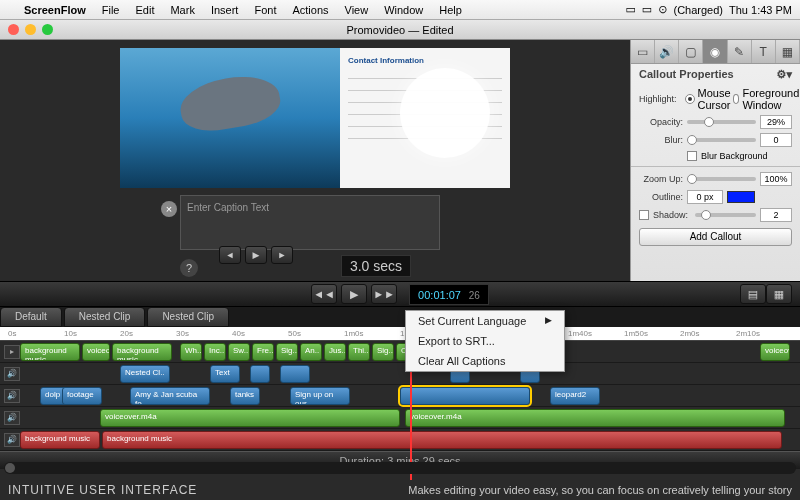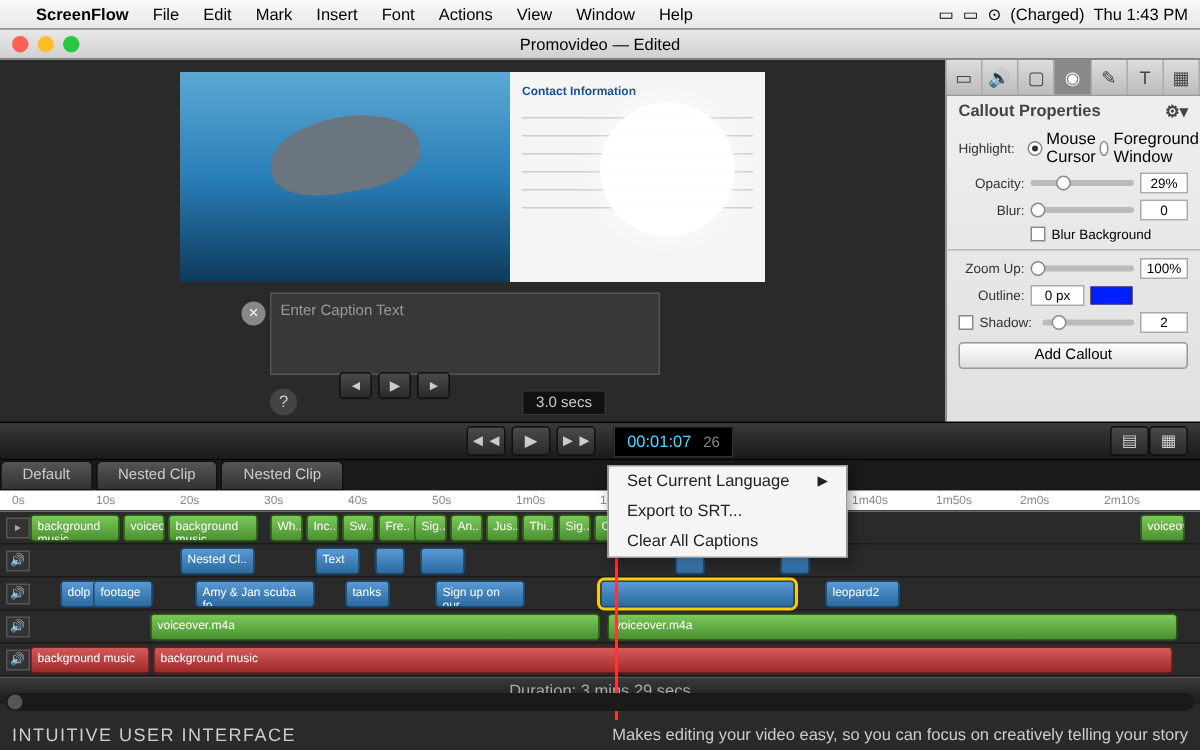--- a/index.html
+++ b/index.html
@@ -19,21 +19,21 @@
 .dolphin::before{content:'';position:absolute;top:30px;left:60px;width:100px;height:50px;background:#6a7580;border-radius:50% 50% 40% 40%;transform:rotate(-10deg);}
 .form-panel{width:170px;height:140px;background:#f5f5f5;position:relative;padding:8px;font-size:7px;}
 .magnify{position:absolute;top:20px;right:20px;width:90px;height:90px;border-radius:50%;background:rgba(255,255,255,0.95);box-shadow:0 0 20px rgba(255,255,255,0.6);}
 .form-title{color:#1a4d8f;font-size:8px;font-weight:bold;margin-bottom:4px;}
 .form-line{border-bottom:1px solid #ccc;height:10px;margin:2px 0;}
 .caption-box{position:absolute;top:155px;left:180px;width:260px;height:55px;background:rgba(60,60,60,0.8);border:1px solid #555;padding:6px;}
 .caption-close{position:absolute;left:-20px;top:5px;width:16px;height:16px;border-radius:50%;background:#888;color:#fff;text-align:center;line-height:16px;}
 .caption-input{color:#999;font-size:10px;}
 .canvas-controls{position:absolute;bottom:4px;width:100%;display:flex;justify-content:center;align-items:center;gap:4px;}
 .ctrl-btn{width:22px;height:18px;background:linear-gradient(#4a4a4a,#2a2a2a);border:1px solid #111;border-radius:3px;color:#ccc;text-align:center;line-height:16px;font-size:9px;}
-.time-disp{background:#111;color:#ccc;padding:2px 8px;border:1px solid #333;font-size:10px;margin-top:23px;}
+.time-disp{background:#111;color:#ccc;padding:2px 8px;border:1px solid #333;font-size:14px;margin-top:23px;}
 .help-btn{position:absolute;bottom:4px;left:180px;width:18px;height:18px;border-radius:50%;background:#444;color:#ccc;text-align:center;line-height:18px;}
 .inspector{width:170px;background:linear-gradient(#f0f0f0,#e0e0e0);border-left:1px solid #999;padding:0;}
 .insp-tabs{height:24px;background:linear-gradient(#ddd,#bbb);display:flex;border-bottom:1px solid #999;}
 .insp-tab{flex:1;text-align:center;line-height:24px;color:#444;font-size:12px;border-right:1px solid #aaa;}
 .insp-tab.active{background:#888;color:#fff;}
 .insp-header{padding:4px 8px;font-weight:bold;color:#444;display:flex;justify-content:space-between;}
 .insp-row{display:flex;align-items:center;padding:2px 8px;gap:4px;}
 .insp-label{width:44px;text-align:right;font-size:9px;color:#333;}
 .slider{flex:1;height:4px;background:#bbb;border-radius:2px;position:relative;}
 .slider-thumb{position:absolute;width:10px;height:10px;background:#fff;border:1px solid #888;border-radius:50%;top:-3px;}
@@ -246,21 +246,21 @@
     <span class="ruler-mark" style="left:92%">2m10s</span>
   </div>
   <div class="track">
     <div class="track-icon">▸</div>
     <div class="clip green" style="left:20px;width:60px">background music</div>
     <div class="clip green" style="left:82px;width:28px">voiceov</div>
     <div class="clip green" style="left:112px;width:60px">background music</div>
     <div class="clip green" style="left:180px;width:22px">Wh..</div>
     <div class="clip green" style="left:204px;width:22px">Inc..</div>
     <div class="clip green" style="left:228px;width:22px">Sw..</div>
-    <div class="clip green" style="left:252px;width:44px">Fre..</div>
+    <div class="clip green" style="left:252px;width:22px">Fre..</div>
     <div class="clip green" style="left:276px;width:22px">Sig..</div>
     <div class="clip green" style="left:300px;width:22px">An..</div>
     <div class="clip green" style="left:324px;width:22px">Jus..</div>
     <div class="clip green" style="left:348px;width:22px">Thi..</div>
     <div class="clip green" style="left:372px;width:22px">Sig..</div>
     <div class="clip green" style="left:396px;width:22px">Off..</div>
     <div class="clip green" style="left:760px;width:30px">voiceov</div>
   </div>
   <div class="track">
     <div class="track-icon">🔊</div>

